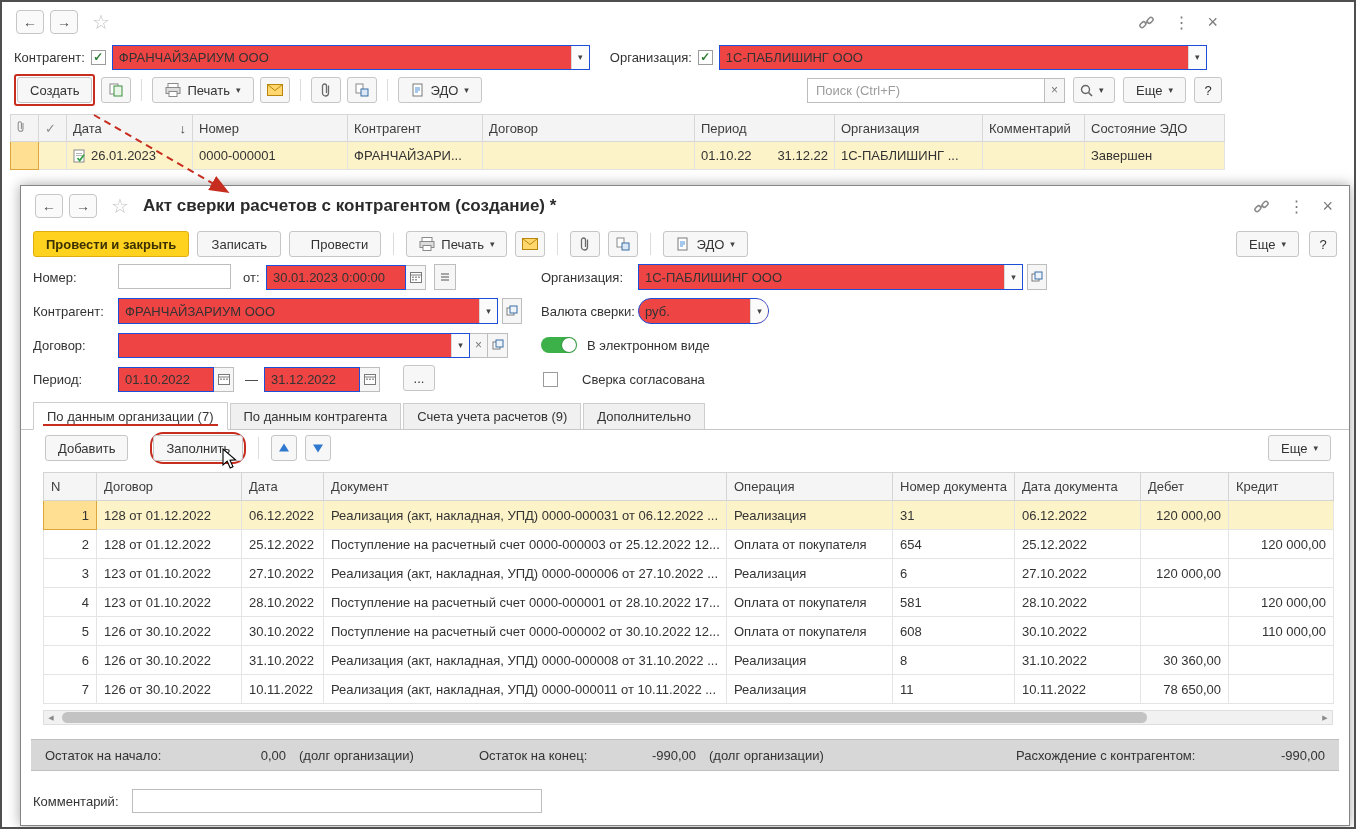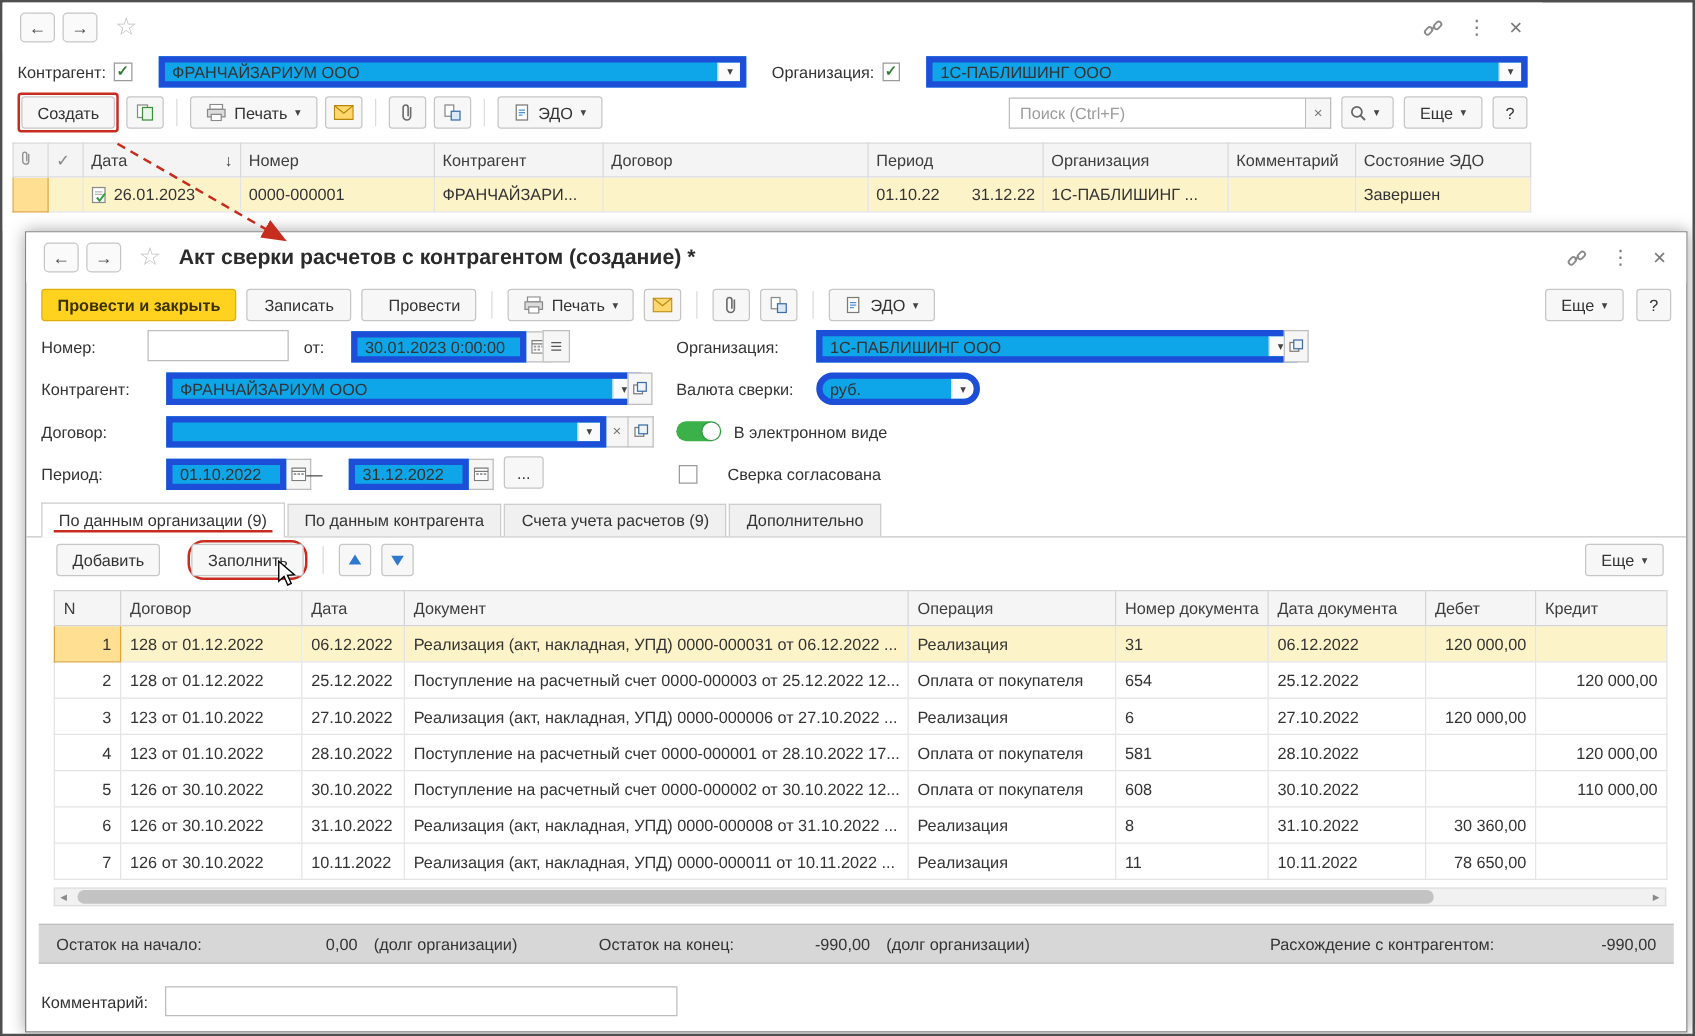--- a/index.html
+++ b/index.html
@@ -18,22 +18,22 @@
   .hdr-right{ margin-left:auto; display:flex; align-items:center; gap:18px; color:#7a7a7a; padding-right:2px;}
   .kebab{ font-size:16px; color:#7a7a7a; }
   .xclose{ font-size:18px; color:#7a7a7a; }
   .btn{ height:26px; padding:0 12px; border:1px solid #c6c6c6; border-radius:3px; background:#f7f7f7;
     display:inline-flex; align-items:center; gap:6px; font-size:13px; color:#333; white-space:nowrap; }
   .icon-btn{ width:30px; padding:0; justify-content:center; }
   .btn-primary{ background:#ffd21f; border-color:#dfae0e; font-weight:bold; color:#3b3000; }
   .sep{ width:1px; height:22px; background:#dcdcdc; margin:0 4px; }
   .caret{ font-size:9px; color:#444; line-height:1; }
   .lbl{ color:#333; white-space:nowrap; }
-  .fld{ height:25px; border:5px solid #1d4ed8; background:#0ea5e9; display:flex; align-items:center;
-    padding:0 6px; font-size:13px; white-space:nowrap; overflow:hidden; position:relative;margin-left:15px; }
+  .fld{ height:25px; border:1px solid #1d4ed8; background:#ef4444; display:flex; align-items:center;
+    padding:0 6px; font-size:13px; white-space:nowrap; overflow:hidden; position:relative; }
   .combo{ padding-right:20px; }
   .dd{ position:absolute; right:0; top:0; bottom:0; width:18px; border-left:1px solid #d9d9d9;
     display:flex; align-items:center; justify-content:center; background:#fbfbfb; }
   .attach-btn{ height:25px; width:20px; border:1px solid #bdbdbd; border-left:none; background:#f6f6f6;
     display:flex; align-items:center; justify-content:center; }
   .cb{ width:15px; height:15px; border:1px solid #9b9b9b; background:#fff; display:inline-flex;
     align-items:center; justify-content:center; }
   .cb .tick{ color:#2e7d32; font-size:12px; font-weight:bold; line-height:1; }
   .annot-wrap{ border:2px solid #c62d1f; border-radius:3px; padding:1px; display:inline-flex;justify-content:flex-end; }
   input{ font-family:"Liberation Sans", sans-serif; font-size:13px; color:#333; }
@@ -490,21 +490,21 @@
           <span>...</span>
         </button>
       <div class="af" style="left:522px; top:104px;">
         <span class="cb"></span>
         <span class="lbl" style="margin-left:24px;">Сверка согласована</span>
       </div>
     </div>
 
     <div class="tabs">
       <div class="tab active">
-        <span>По данным организации (9)</span>
+        <span>По данным организации (7)</span>
         <span class="tab-underline"></span>
       </div>
       <div class="tab">
           <span>По данным контрагента</span>
         </div>
       <div class="tab">
           <span>Счета учета расчетов (9)</span>
         </div>
       <div class="tab">
           <span>Дополнительно</span>

